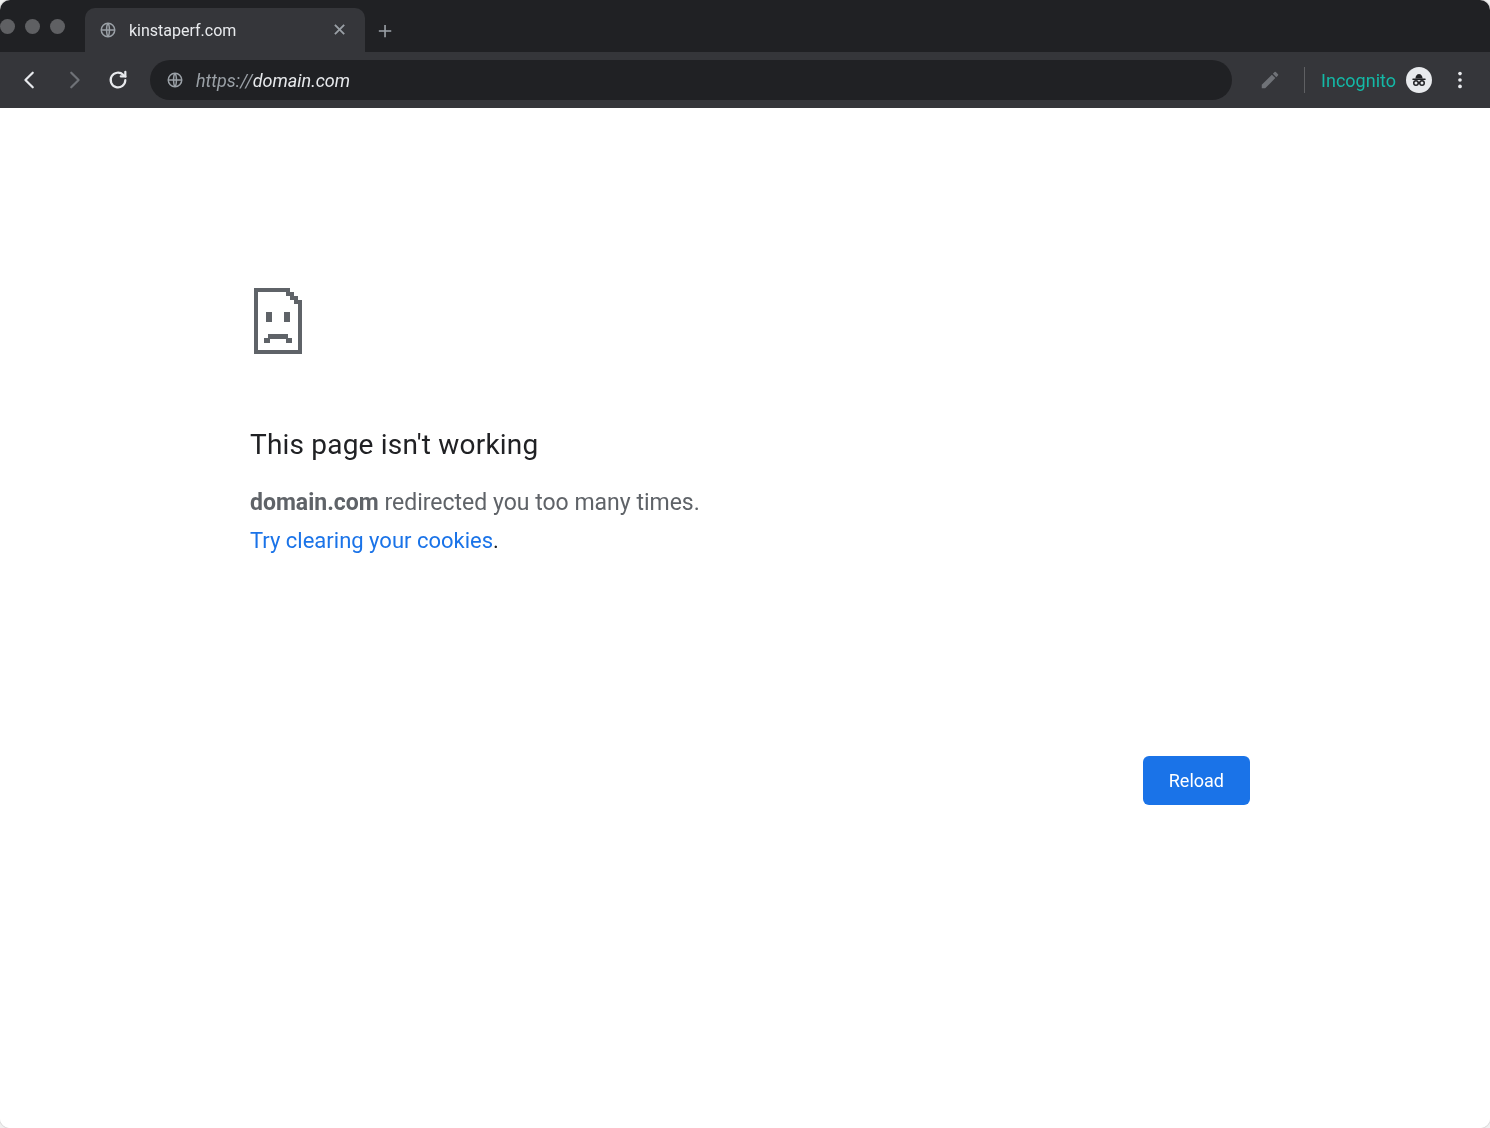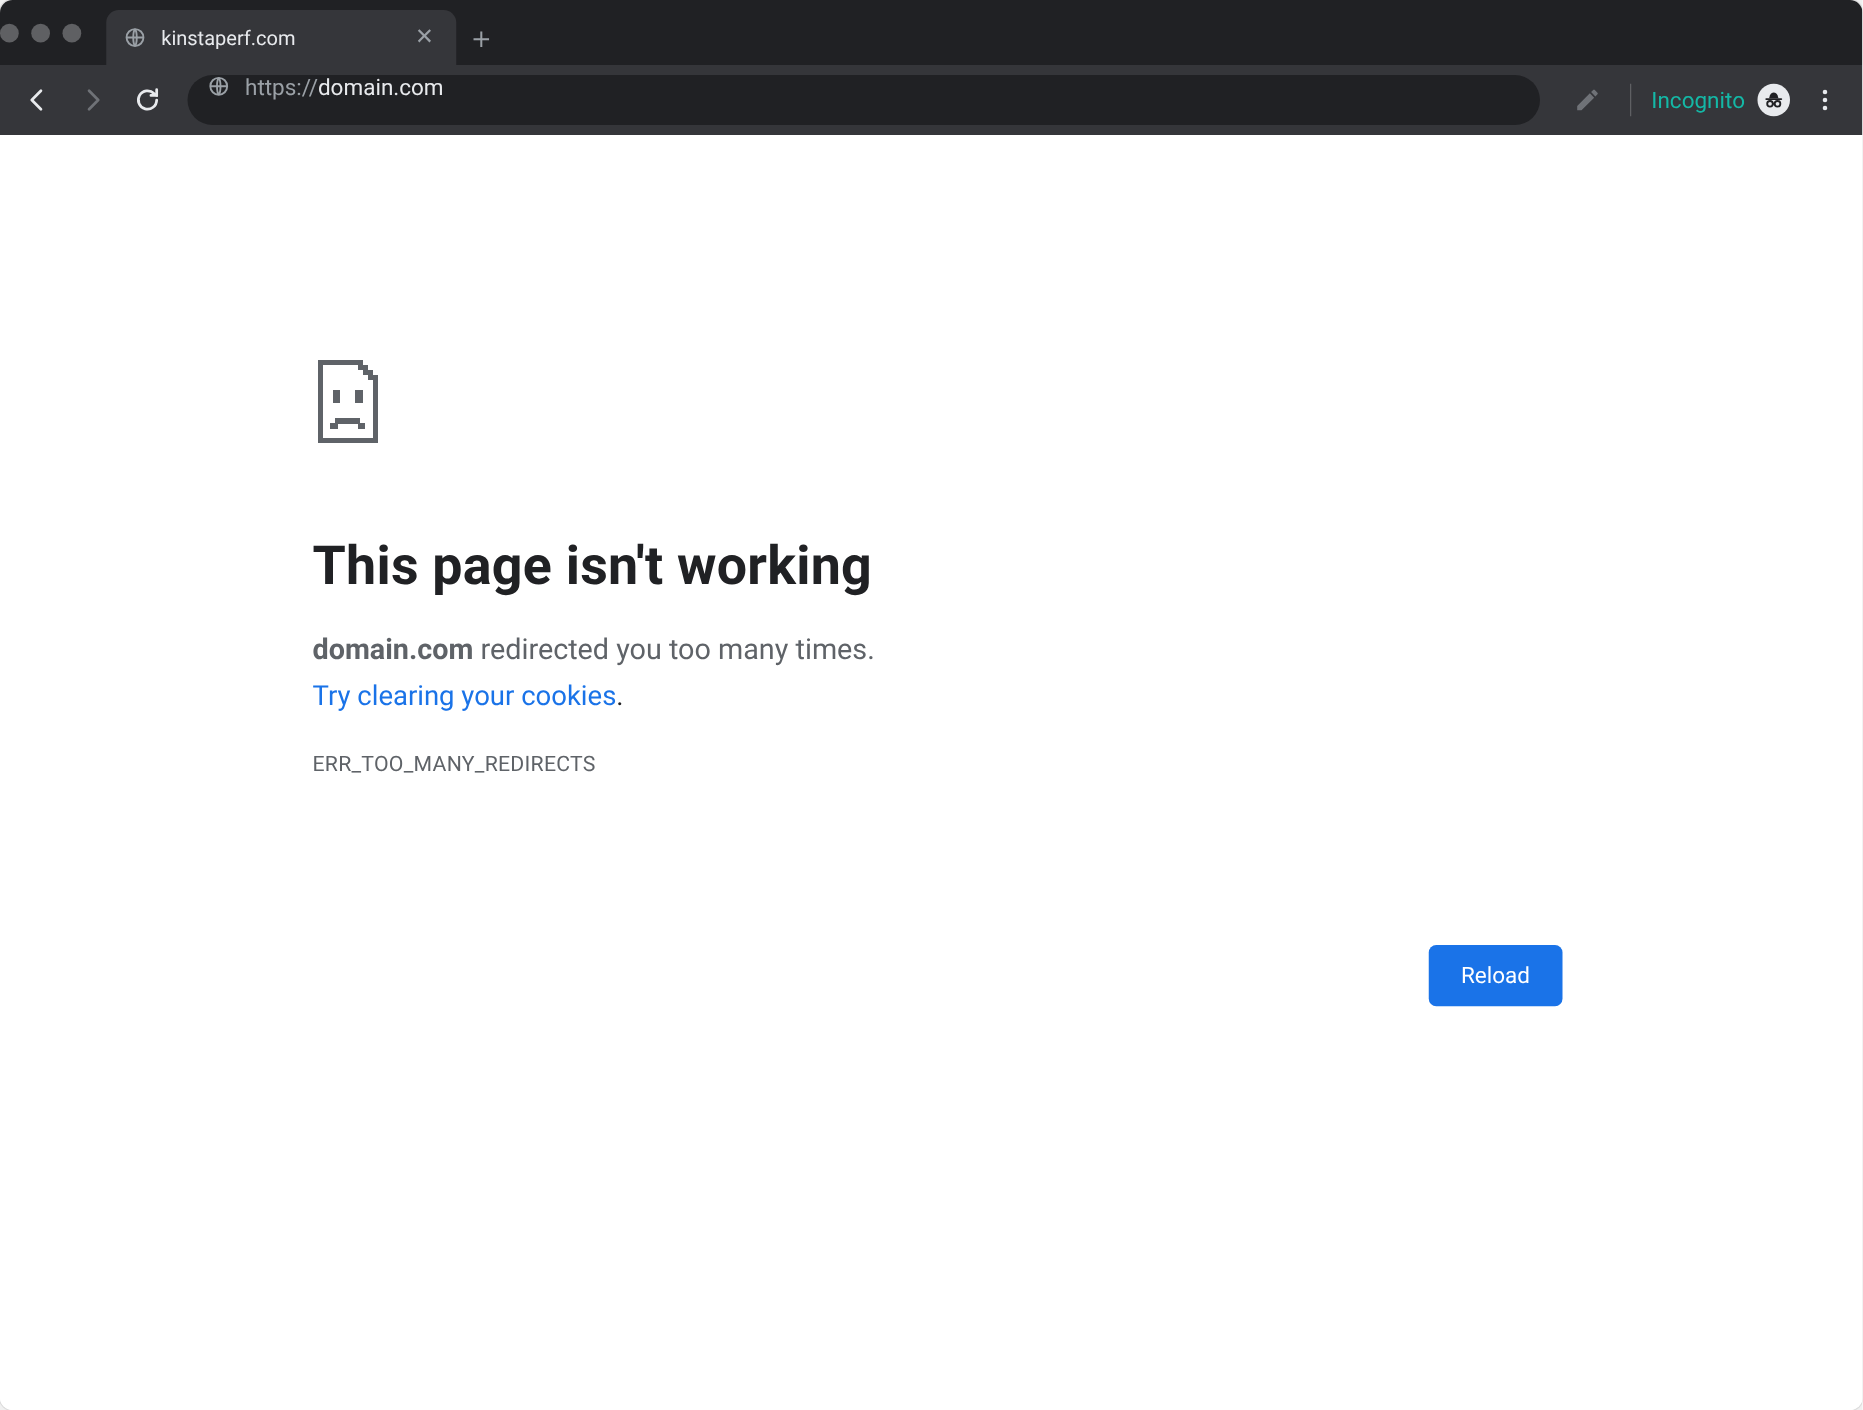--- a/index.html
+++ b/index.html
@@ -13,35 +13,35 @@
   .tab { height:44px; min-width:280px; background:#35363a; border-radius:10px 10px 0 0; display:flex; align-items:center; padding:0 14px; color:#e8eaed; font-size:16px; gap:12px; }
   .tab .favicon svg { width:18px; height:18px; display:block; }
   .tab .title { flex:1; white-space:nowrap; overflow:hidden; text-overflow:ellipsis; }
   .tab .close { color:#9aa0a6; font-size:18px; line-height:1; padding:2px 4px; cursor:pointer; }
   .newtab { width:40px; height:44px; display:flex; align-items:center; justify-content:center; color:#9aa0a6; font-size:24px; cursor:pointer; }
   
   .toolbar { height:56px; background:#35363a; display:flex; align-items:center; padding:0 12px; gap:8px; }
   .iconbtn { width:36px; height:36px; display:flex; align-items:center; justify-content:center; color:#e8eaed; border-radius:50%; cursor:pointer; }
   .iconbtn.disabled { color:#6f7277; cursor:default; }
   .iconbtn svg { width:22px; height:22px; display:block; }
-  .omnibox { flex:1; height:40px; background:#202124; border-radius:20px; display:flex; align-items:flex-start; padding:0 16px; color:#e8eaed; font-size:18px; gap:12px; margin:0 6px; }
+  .omnibox { flex:1; height:40px; background:#202124; border-radius:20px; display:flex; align-items:center; padding:0 16px; color:#e8eaed; font-size:18px; gap:12px; margin:0 6px;font-style:italic; }
   .omnibox .secure svg { width:18px; height:18px; display:block; color:#9aa0a6; }
   .omnibox .url { color:#9aa0a6; display:flex; align-items:baseline; }
   .omnibox .url .host { color:#e8eaed; }
   .rightcluster { display:flex; align-items:center; gap:10px; padding-left:6px; }
   .sep { width:1px; height:26px; background:#5f6063; margin:0 6px; }
   .incognito { display:flex; align-items:center; gap:10px; color:#14b8a6; font-size:18px; }
   .incognito .badge { width:26px; height:26px; border-radius:50%; background:#e8eaed; display:flex; align-items:center; justify-content:center; }
   .incognito .badge svg { width:18px; height:18px; display:block; }
   
   .content { flex:1; background:#fff; position:relative; }
   .errwrap { position:absolute; left:250px; top:180px; width:1000px; }
   .sadicon { margin-bottom:70px; }
   .sadicon svg { width:58px; height:70px; display:block; }
-  h1.err { font-size:43px; font-weight:700; color:#202124; margin-bottom:28px; letter-spacing:.2px; }
+  h1.err { font-size:28px; font-weight:400; color:#202124; margin-bottom:28px; letter-spacing:.2px; }
   p.msg { font-size:23px; color:#5f6368; margin-bottom:12px; }
   p.msg strong { color:#5f6368; font-weight:700; }
   p.link { font-size:22px; margin-bottom:32px; }
   p.link a { color:#1a73e8; text-decoration:none; }
   p.link .dot2 { color:#202124; }
   p.code { font-size:17px; color:#5f6368; letter-spacing:.2px; }
   .reload { position:absolute; right:0; top:468px; background:#1a73e8; color:#fff; border:none; border-radius:6px; padding:14px 26px; font-size:18px; cursor:pointer; }
 </style>
 </head>
 <body>
@@ -148,19 +148,18 @@
       <h1 class="err">This page isn't working</h1>
 
       <p class="msg">
         <strong>domain.com</strong><span> redirected you too many times.</span>
       </p>
 
       <p class="link">
         <a href="#">Try clearing your cookies</a><span class="dot2">.</span>
       </p>
 
-      <p class="code">ERR_TOO_MANY_REDIRECTS</p>
 
       <button class="reload">Reload</button>
     </div>
   </div>
 
 </div>
 
 </body></html>

